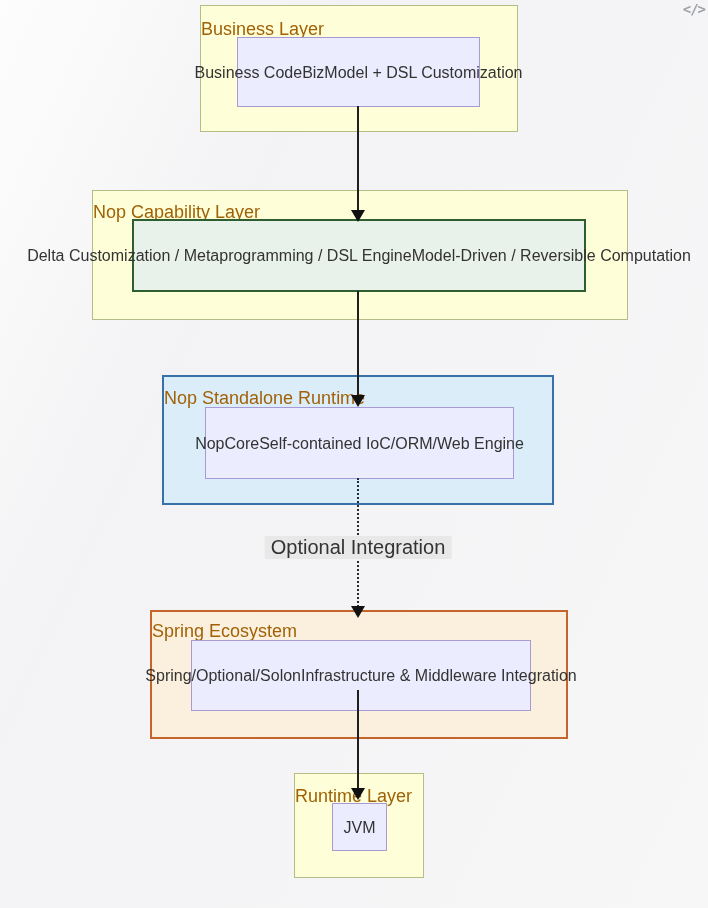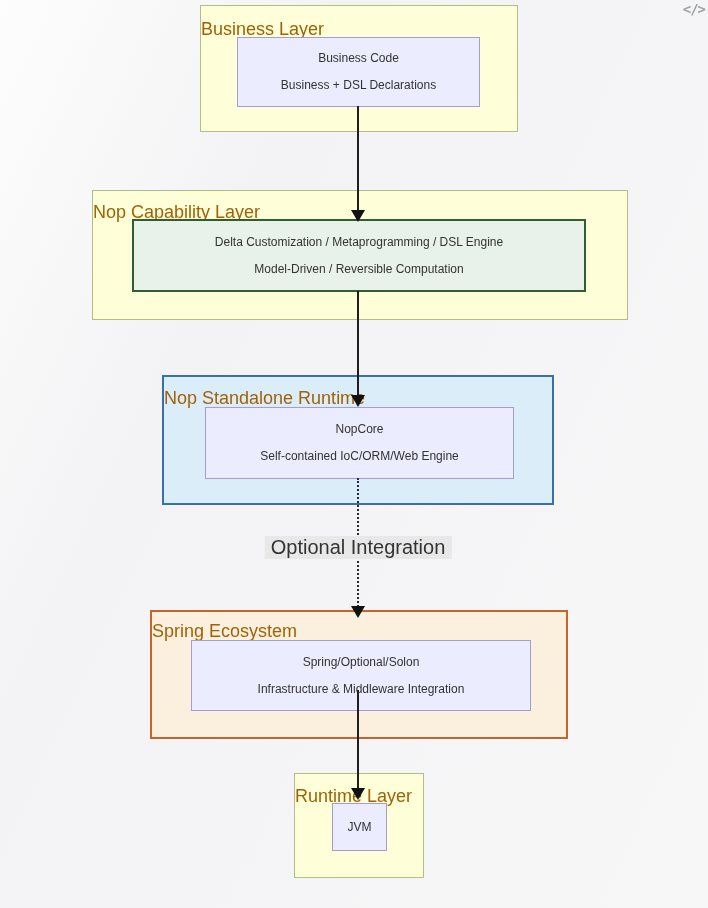--- a/index.html
+++ b/index.html
@@ -34,27 +34,27 @@
   }
   .cluster.yellow { background: #feffd9; border: 1.5px solid #b3bd85; }
   .cluster.blue   { background: #dcedfa; border: 2px solid #3a70a8; }
   .cluster.orange { background: #fbf0de; border: 2px solid #c4662b; margin-top: 21px; }
 
   
   .node {
     position: absolute;
     box-sizing: border-box;
     display: flex;
-    flex-direction: column;
+    flex-direction: row;
     align-items: center;
     justify-content: center;
     background: #ececff;
     border: 1.2px solid #a89bd5;
     color: #333333;
-    font-size: 12px;
+    font-size: 16px;
     z-index: 3;
   }
   .node .line { line-height: 27px; white-space: nowrap; }
   .node.green { background: #e9f2ea; border: 2px solid #2f5e30; }
 
   
   .edge {
     position: absolute;
     left: 357px;
     width: 0;
@@ -114,21 +114,21 @@
 <body>
 
 <div id="canvas">
 
   <div class="code-icon">&lt;/&gt;</div>
 
   <div class="cluster yellow" style="left:200px; top:5px; width:318px; height:127px;">
     <div class="cluster-title" style="top:14px;">Business Layer</div>
     <div class="node" style="left:36px; top:31px; width:243px; height:70px;">
       <div class="line">Business Code</div>
-      <div class="line">Business + DSL Declarations</div>
+      <div class="line">BizModel + DSL Customization</div>
     </div>
   </div>
 
   <div class="edge solid" style="top:106px; height:105px;"></div>
   <div class="arrowhead" style="top:210px;"></div>
 
   <div class="cluster yellow" style="left:92px; top:190px; width:536px; height:130px;">
     <div class="cluster-title" style="top:12px;">Nop Capability Layer</div>
     <div class="node green" style="left:39px; top:28px; width:454px; height:73px;">
       <div class="line">Delta Customization / Metaprogramming / DSL Engine</div>

